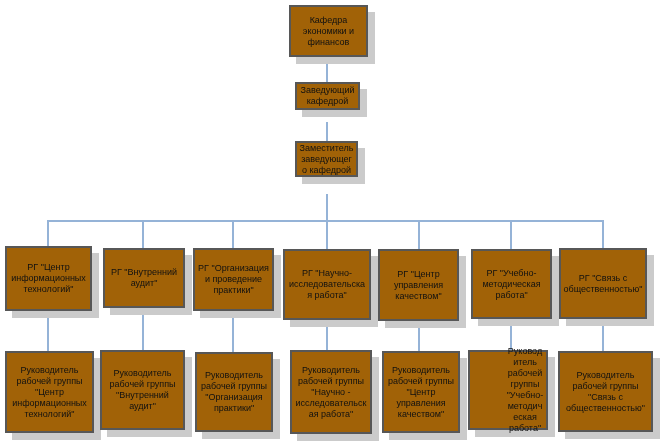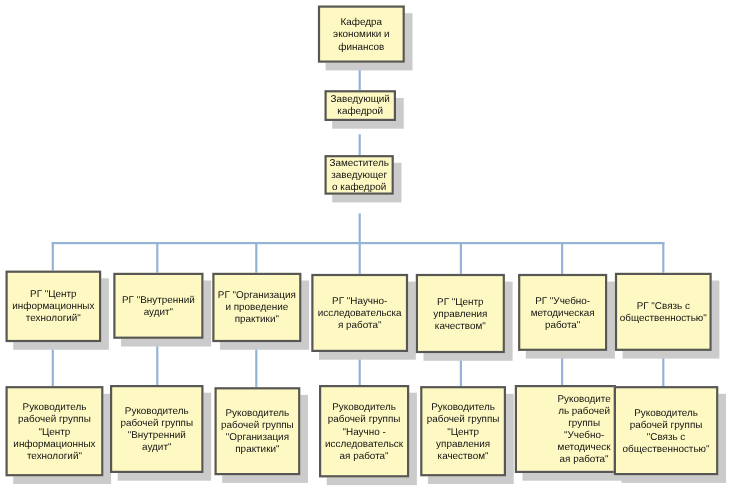--- a/index.html
+++ b/index.html
@@ -7,21 +7,21 @@
     position: relative;
     width: 663px;
     height: 444px;
     background: #ffffff;
     overflow: hidden;
     font-family: "Liberation Sans", sans-serif;
   }
   .box {
     position: absolute;
     box-sizing: border-box;
-    background: #fef9c3;
+    background: #a16207;
     border: 2px solid #575757;
     box-shadow: 7px 7px 0 #cbcbcb;
     display: flex;
     align-items: center;
     justify-content: center;
     text-align: center;
     font-size: 9px;
     line-height: 11px;
     color: #111111;
     padding: 1px 2px;
@@ -79,16 +79,16 @@
   <div class="box" style="left:283px; top:249px; width:88px; height:71px;">РГ "Научно-исследовательская работа"</div>
   <div class="box" style="left:378px; top:249px; width:81px; height:72px;">РГ "Центр управления качеством"</div>
   <div class="box" style="left:471px; top:249px; width:81px; height:70px;">РГ "Учебно-методическая работа"</div>
   <div class="box" style="left:559px; top:248px; width:88px; height:71px;">РГ "Связь с общественностью"</div>
 
   <div class="box" style="left:5px;   top:351px; width:89px; height:82px;">Руководитель рабочей группы "Центр информационных технологий"</div>
   <div class="box" style="left:100px; top:350px; width:85px; height:80px;">Руководитель рабочей группы "Внутренний аудит"</div>
   <div class="box" style="left:195px; top:352px; width:78px; height:80px;">Руководитель рабочей группы "Организация практики"</div>
   <div class="box" style="left:290px; top:350px; width:82px; height:84px;">Руководитель рабочей группы "Научно - исследовательская работа"</div>
   <div class="box" style="left:382px; top:351px; width:78px; height:82px;">Руководитель рабочей группы "Центр управления качеством"</div>
-  <div class="box" style="left:468px; top:350px; width:92px; height:80px;padding-left:36px;">Руководитель рабочей группы "Учебно-методическая работа"</div>
+  <div class="box" style="left:468px; top:350px; width:80px; height:80px;padding-left:36px;">Руководитель рабочей группы "Учебно-методическая работа"</div>
   <div class="box" style="left:558px; top:351px; width:95px; height:81px;">Руководитель рабочей группы "Связь с общественностью"</div>
 
 </div>
 
 </body></html>

